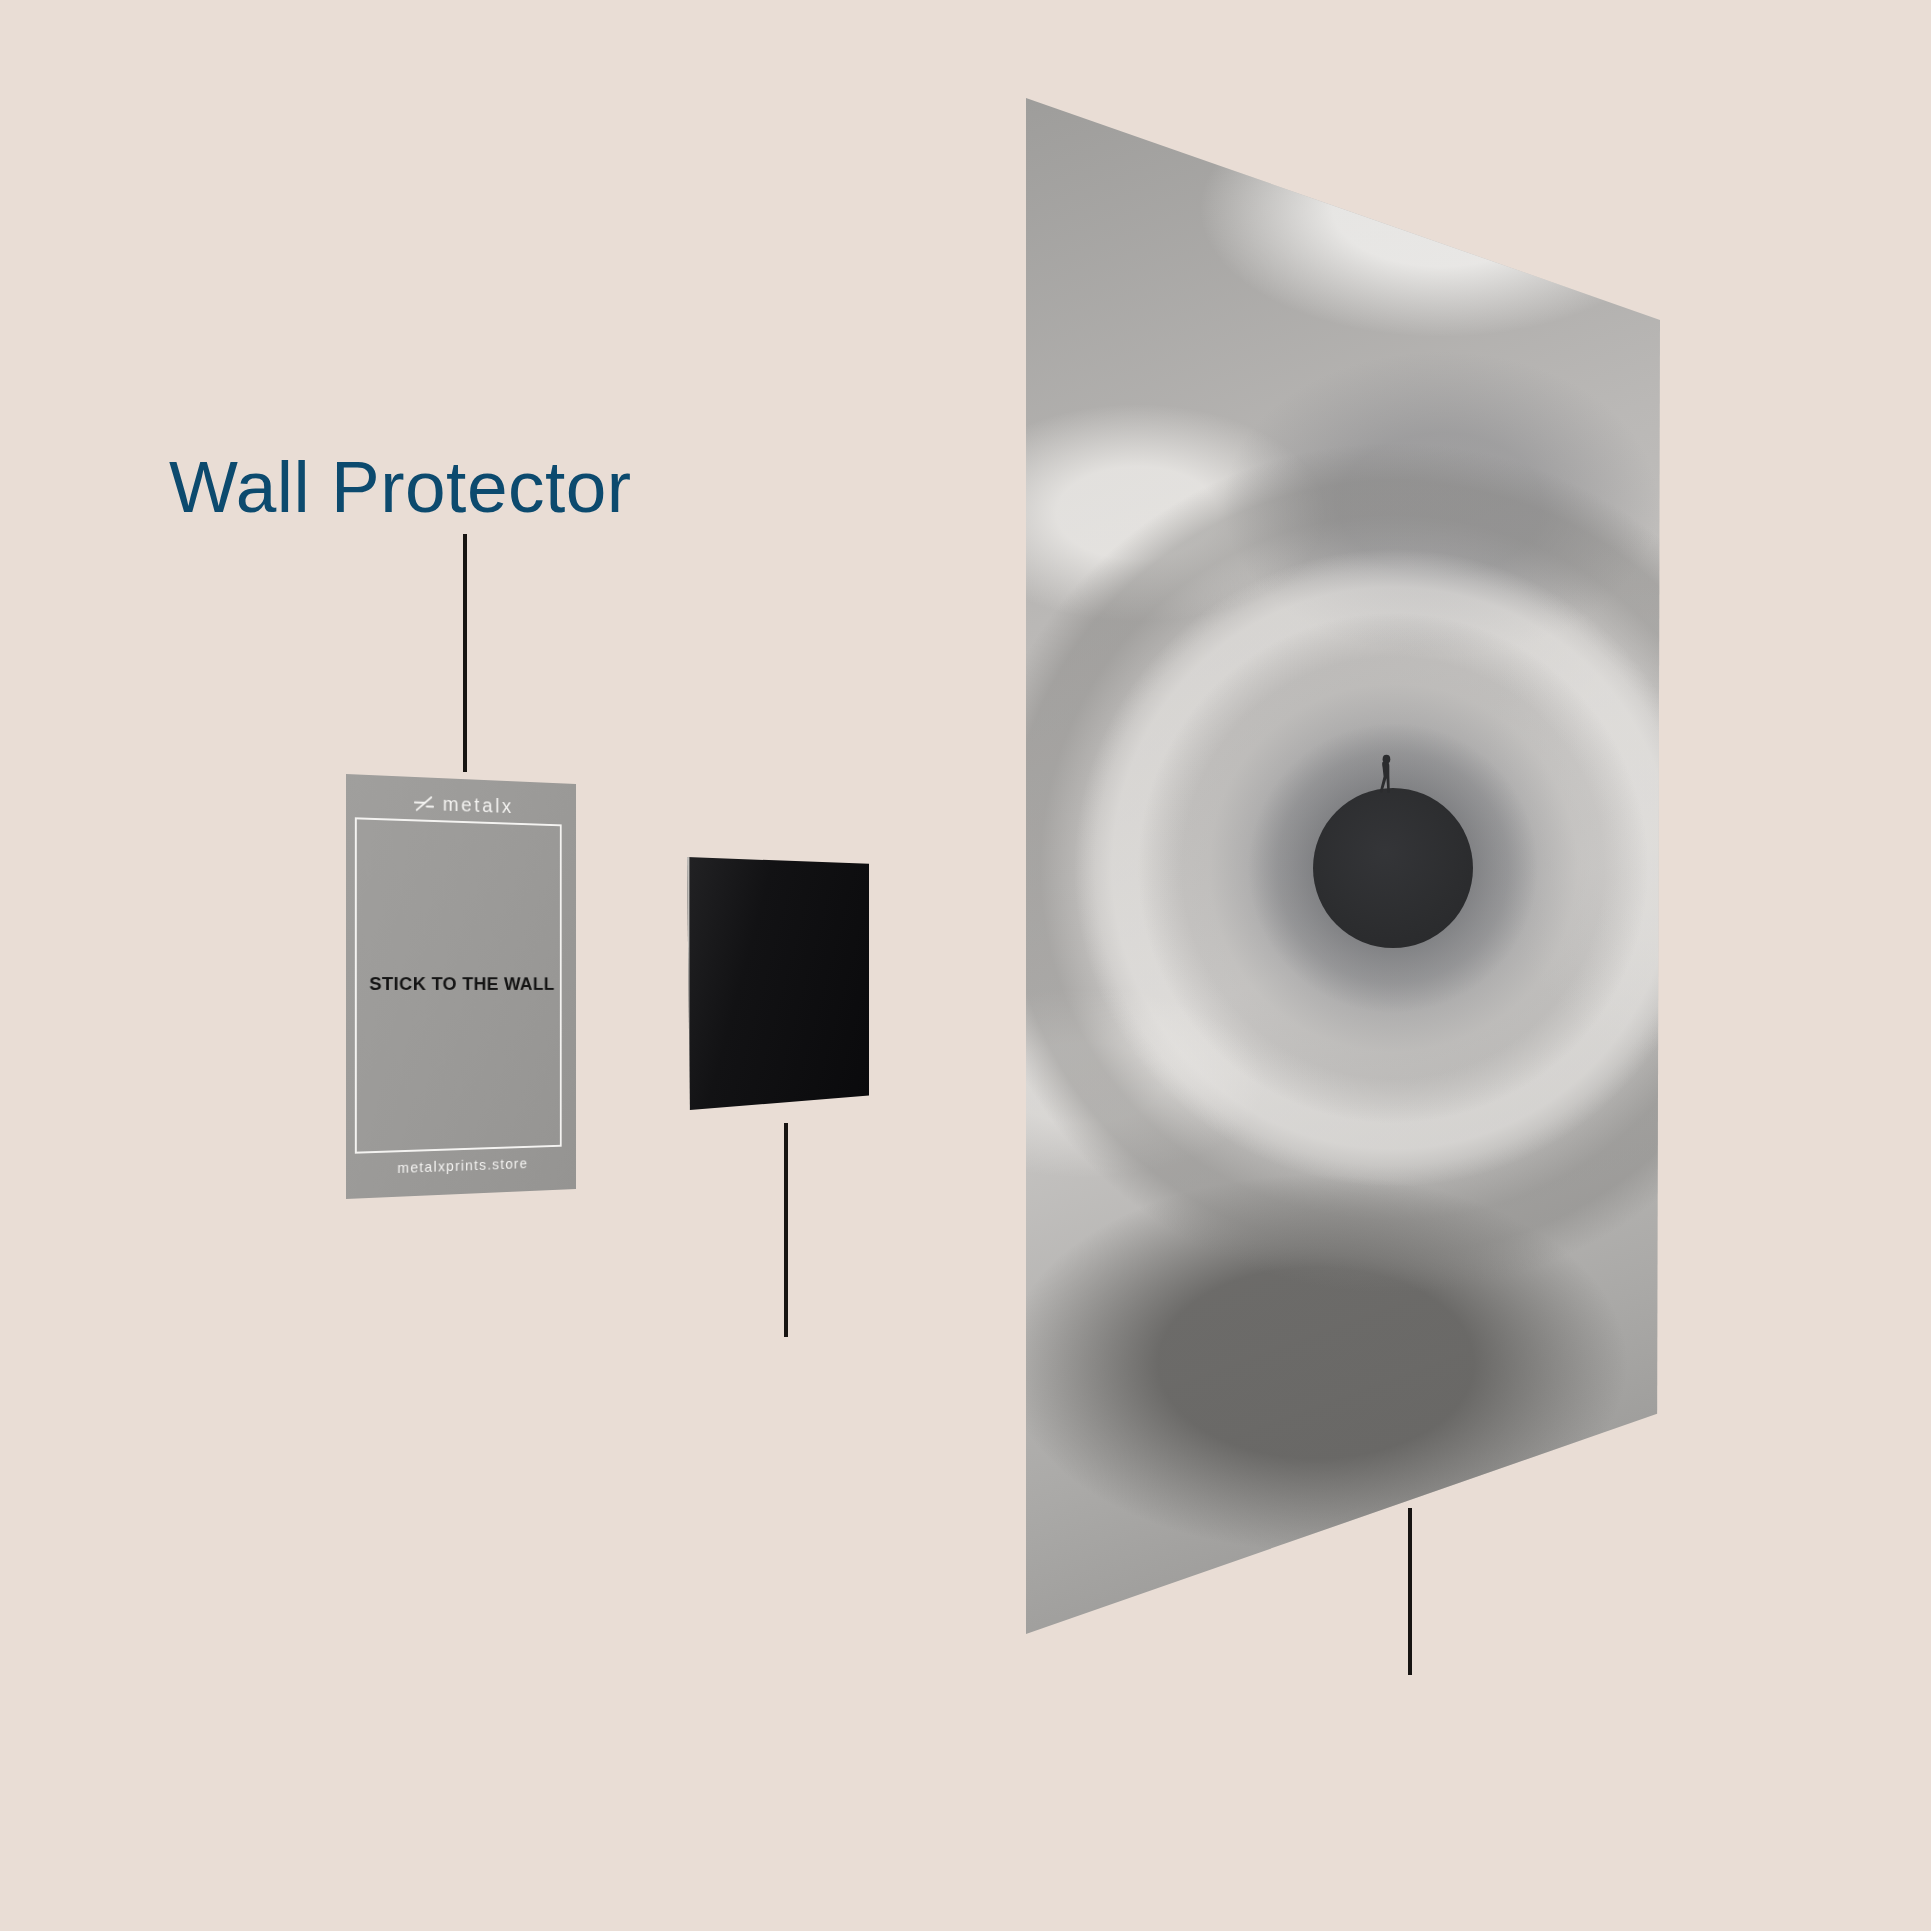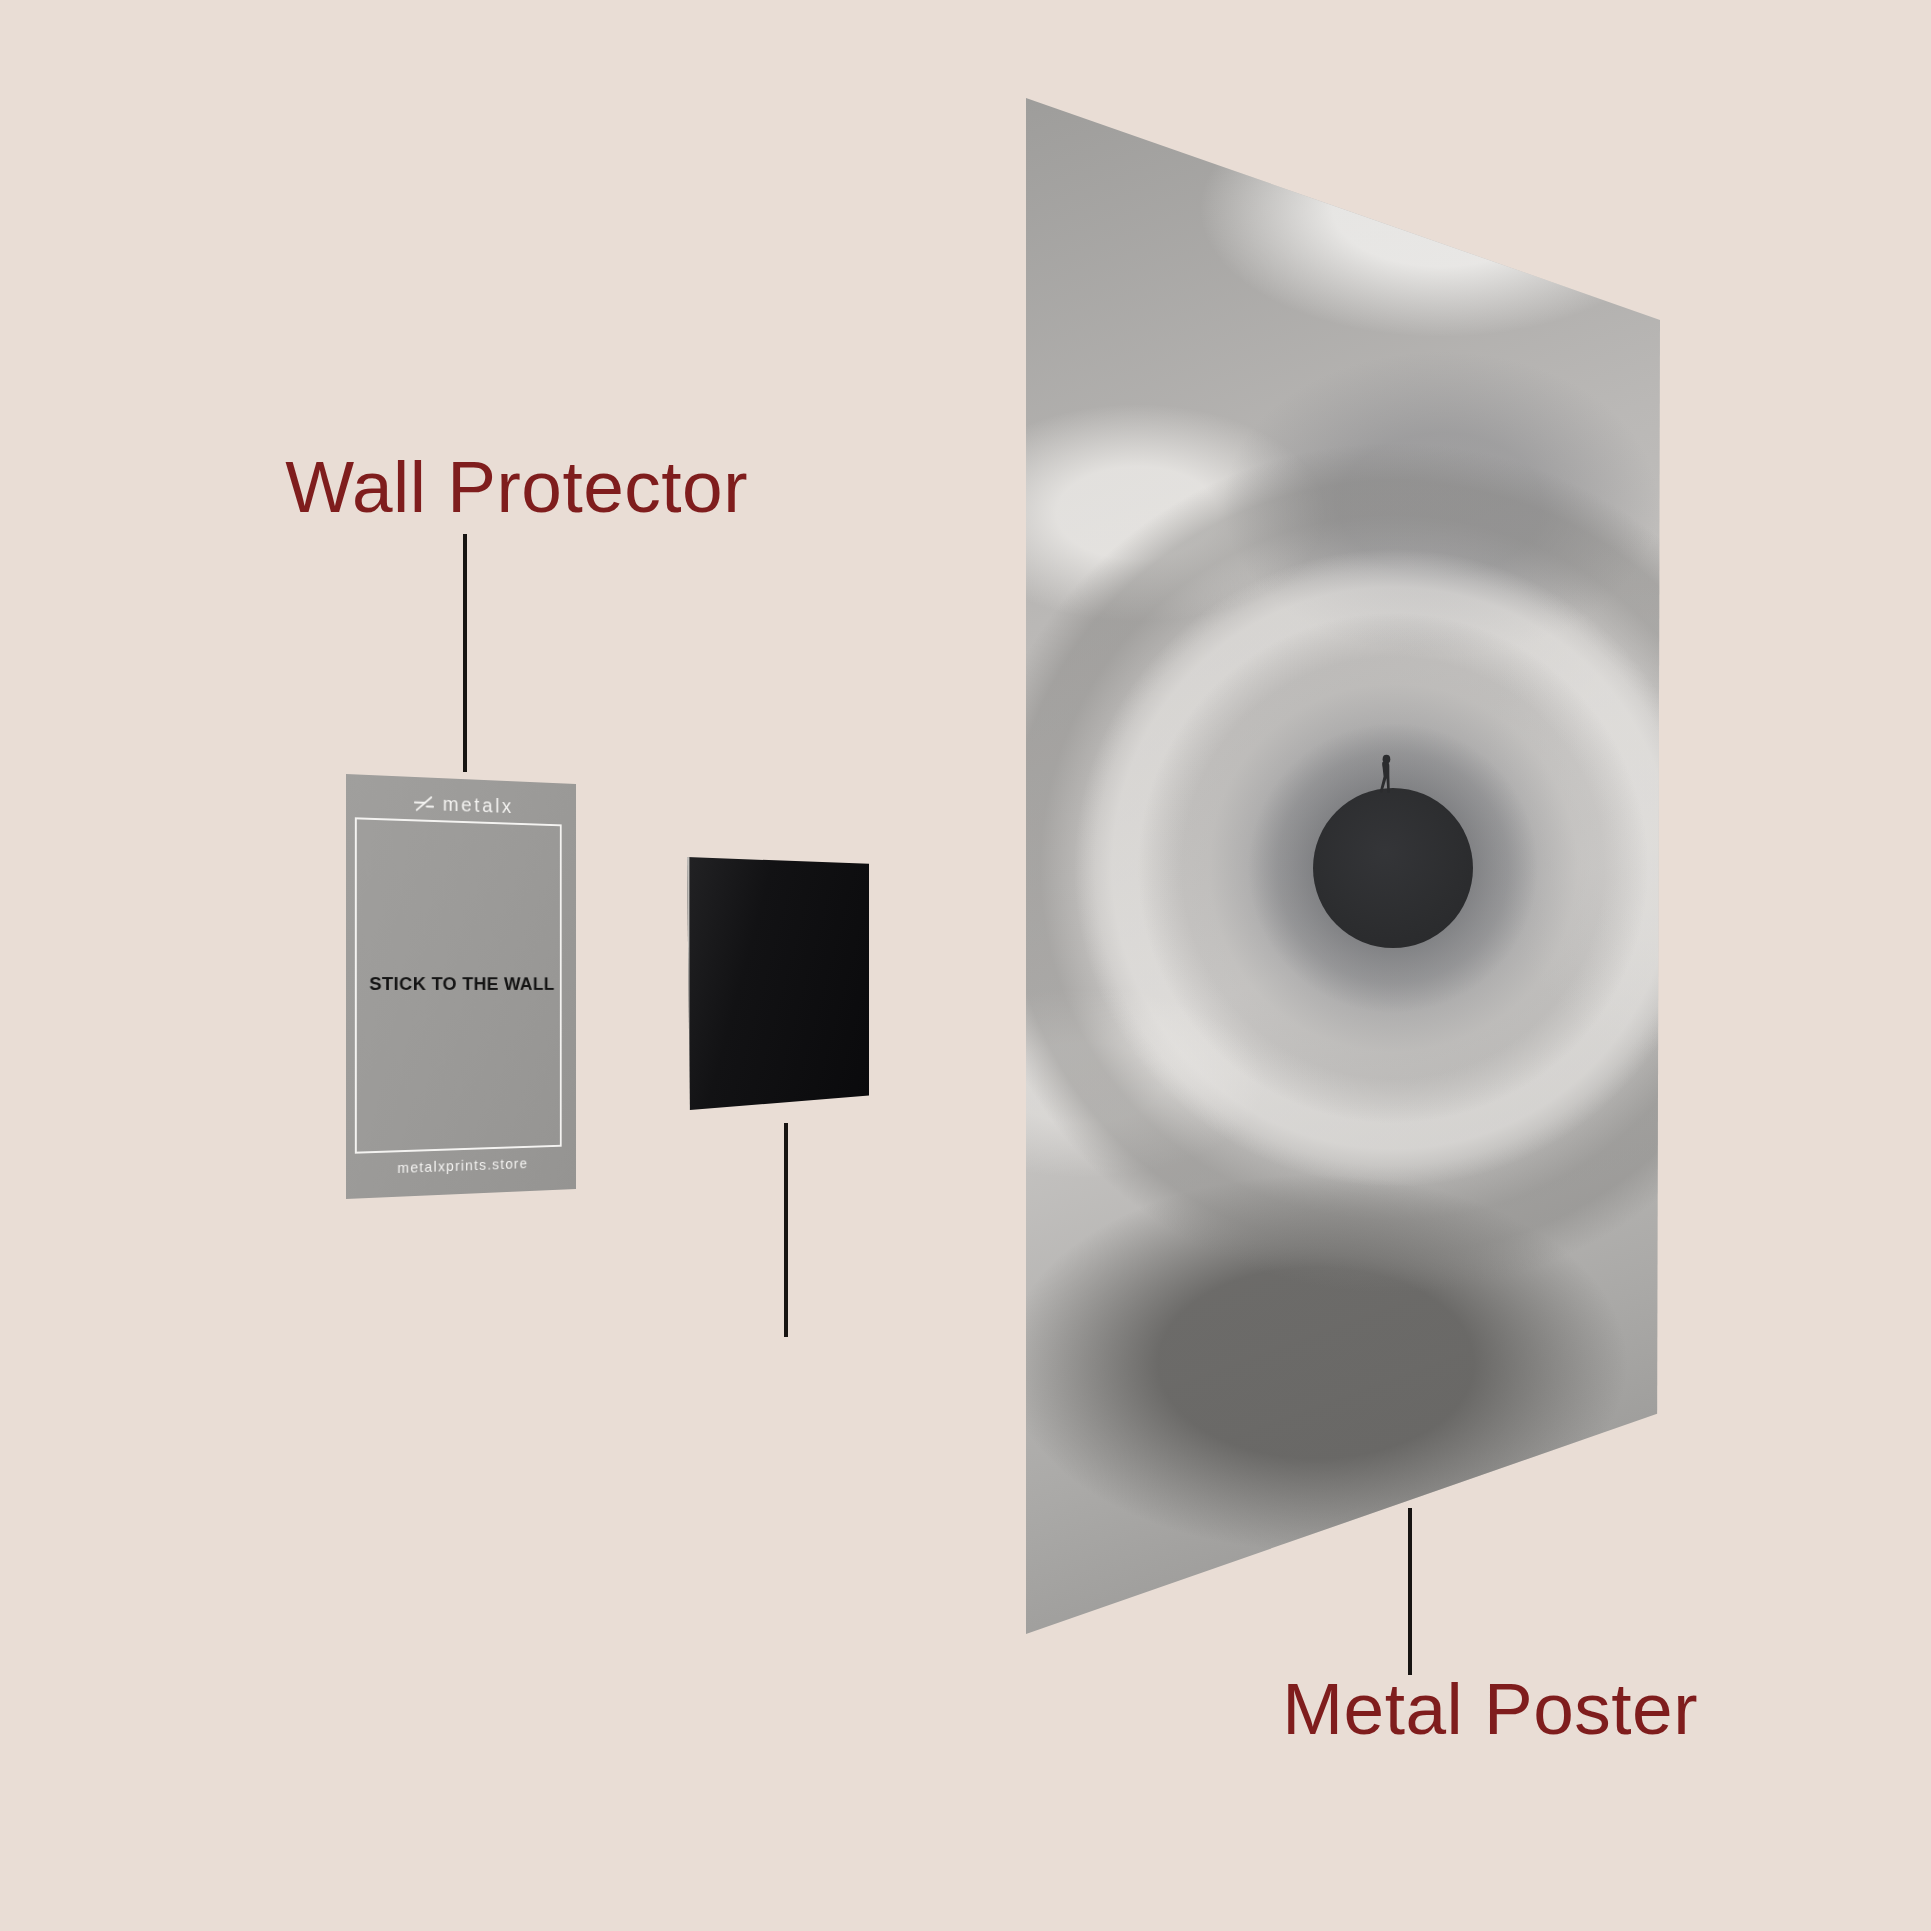--- a/index.html
+++ b/index.html
@@ -9,24 +9,24 @@
   }
   .stage{
     position:relative;
     width:1931px;height:1931px;
     background:#e9ddd5;
     overflow:hidden;
   }
   
   .label{
     position:absolute;
-    color:#7f1d1d;
+    color:#0c4a6e;
     font-size:73px;
     letter-spacing:0.5px;
-    text-align:right;
+    text-align:left;
     line-height:81px;
     white-space:nowrap;
   }
   .label.wrap{white-space:normal;}
   .leader{
     position:absolute;
     width:3.9px;
     background:#171412;
   }
   .label-wall{left:169px;top:446px;width:579px;}
@@ -156,16 +156,15 @@
     <div class="person">
       <svg width="23" height="41" viewBox="0 0 24 42">
         <g fill="#2b2c2e">
           <ellipse cx="13" cy="5" rx="4" ry="4.5"></ellipse>
           <path d="M9 8 Q8 9 9 14 L10 23 L6 39 L8.5 40 L13 25 L14 40 L16.5 40 L16 22 L16 12 Q16 8 13 8 Z"></path>
         </g>
       </svg>
     </div>
   </div>
   <div class="leader line-poster"></div>
-  <div class="label label-poster">Metal Poster</div>
 
 </div>
 
 
 </body></html>

